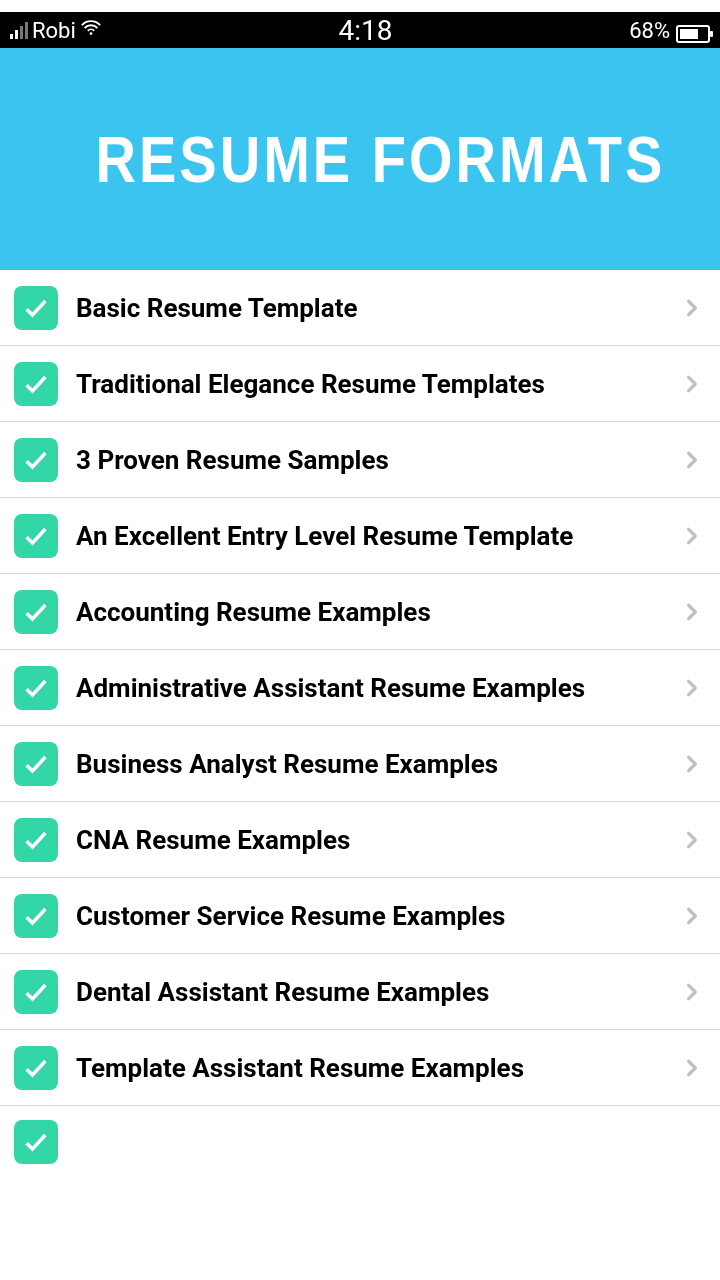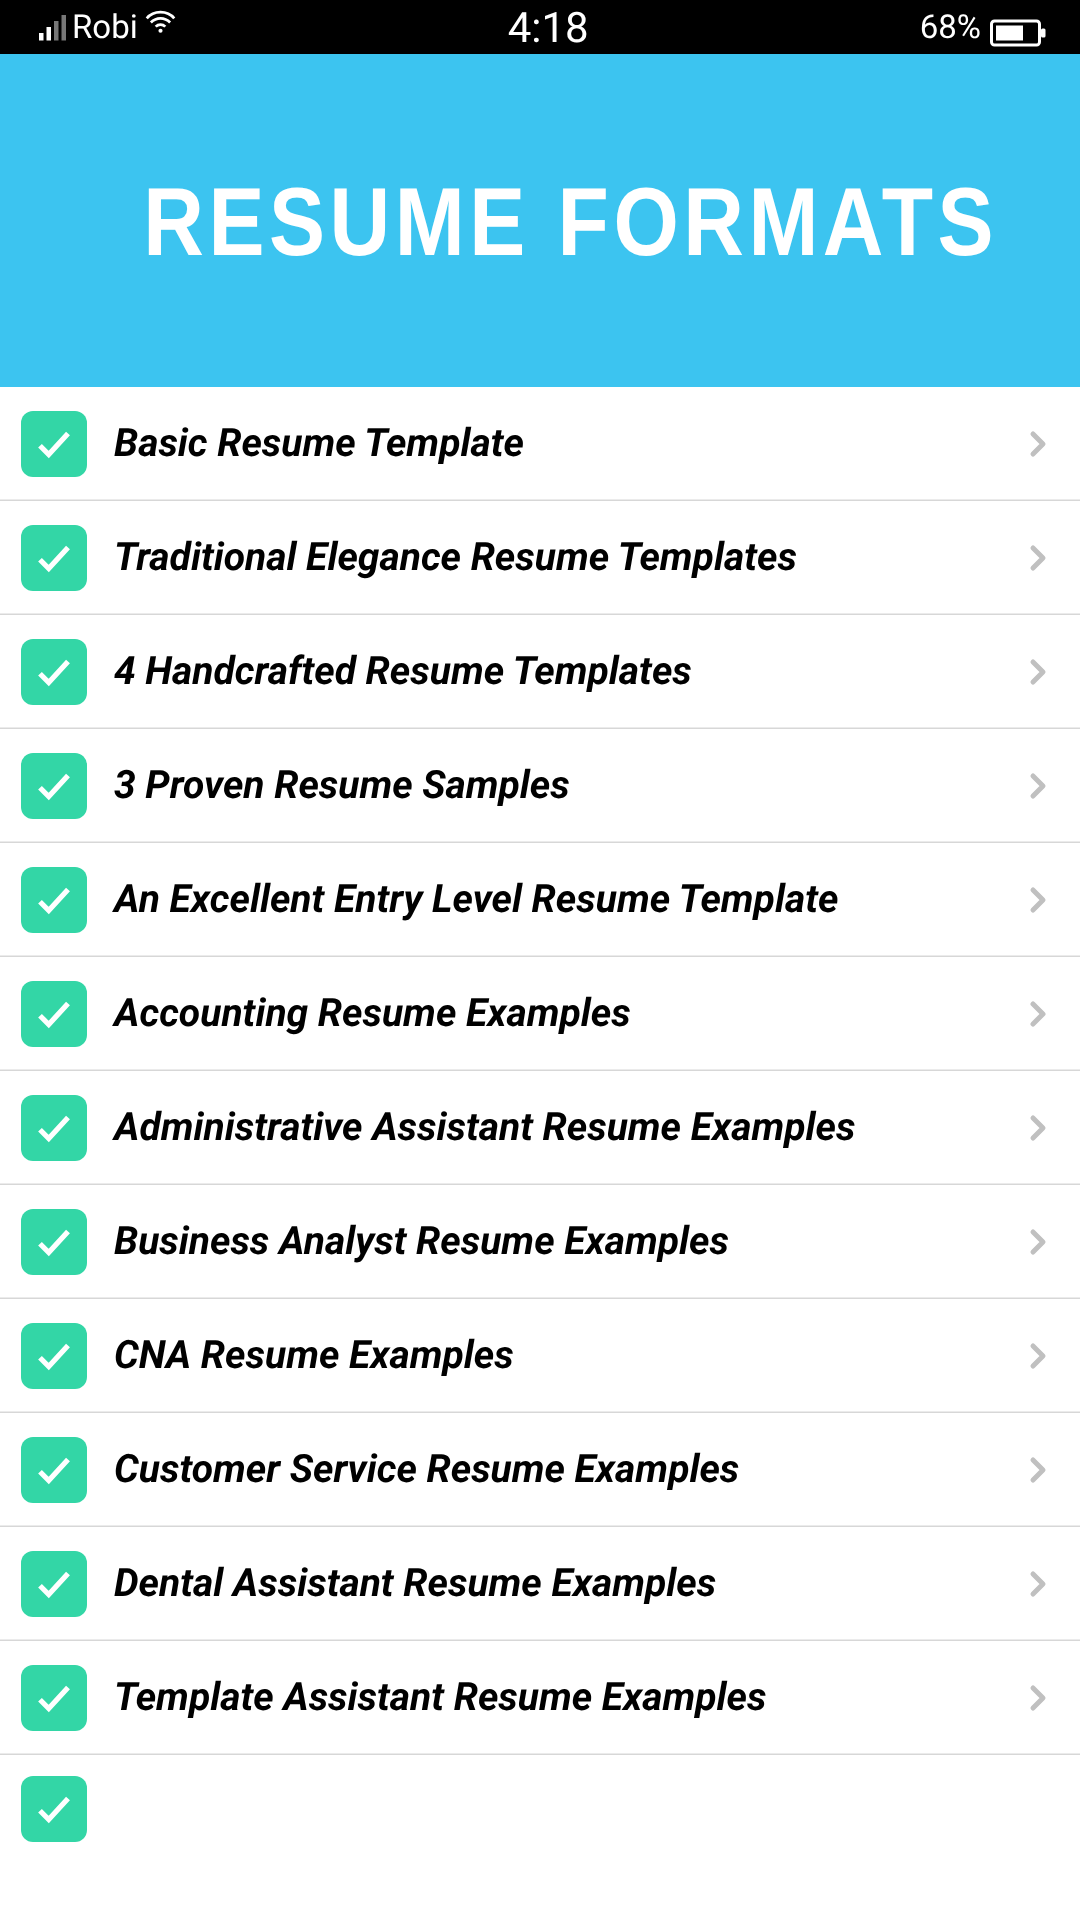--- a/index.html
+++ b/index.html
@@ -9,22 +9,23 @@
   font-family: -apple-system, BlinkMacSystemFont, "Segoe UI", Roboto, Helvetica, Arial, sans-serif;
   background: #fff;
   overflow: hidden;
 }
 .status-bar {
   height: 36px;
   background: #000;
   color: #fff;
   display: flex;
   align-items: center;
-  padding: 0 26px;
+  padding: 0 10px;
   font-size: 22px;
+  margin-top: 12px;
 }
 .status-left { display: flex; align-items: center; gap: 4px; }
 .signal-bars { display: inline-flex; align-items: flex-end; gap: 2px; height: 18px; }
 .signal-bars span { width: 3px; background: #fff; }
 .signal-bars span:nth-child(1){height:5px;}
 .signal-bars span:nth-child(2){height:9px;}
 .signal-bars span:nth-child(3){height:13px;}
 .signal-bars span:nth-child(4){height:17px;}
 .signal-bars span.dim { background: #777; }
 .status-center { flex: 1; text-align: center; font-size: 28px; }
@@ -58,21 +59,20 @@
 }
 
 .list { background: #fff; }
 .list-item {
   display: flex;
   align-items: center;
   height: 76px;
   border-bottom: 1px solid #d7d7d7;
   padding: 0 14px 0 14px;
   gap: 18px;
-  font-style: italic;
 }
 .check-box {
   width: 44px; height: 44px;
   background: #33d6a6;
   border-radius: 8px;
   display: flex; align-items: center; justify-content: center;
   flex-shrink: 0;
 }
 .check-box svg { width: 28px; height: 28px; stroke: #fff; stroke-width: 3; fill: none; }
 .item-label {
@@ -152,33 +152,20 @@
         </svg>
       </span>
     <span class="item-label">Traditional Elegance Resume Templates</span>
     <span class="chevron">
         <svg viewBox="0 0 24 24">
           <polyline points="8 4 16 12 8 20"></polyline>
         </svg>
       </span>
   </div>
 
-  <div class="list-item">
-    <span class="check-box">
-        <svg viewBox="0 0 24 24">
-          <polyline points="4 13 9 18 20 6"></polyline>
-        </svg>
-      </span>
-    <span class="item-label">4 Handcrafted Resume Templates</span>
-    <span class="chevron">
-        <svg viewBox="0 0 24 24">
-          <polyline points="8 4 16 12 8 20"></polyline>
-        </svg>
-      </span>
-  </div>
 
   <div class="list-item">
     <span class="check-box">
         <svg viewBox="0 0 24 24">
           <polyline points="4 13 9 18 20 6"></polyline>
         </svg>
       </span>
     <span class="item-label">3 Proven Resume Samples</span>
     <span class="chevron">
         <svg viewBox="0 0 24 24">

